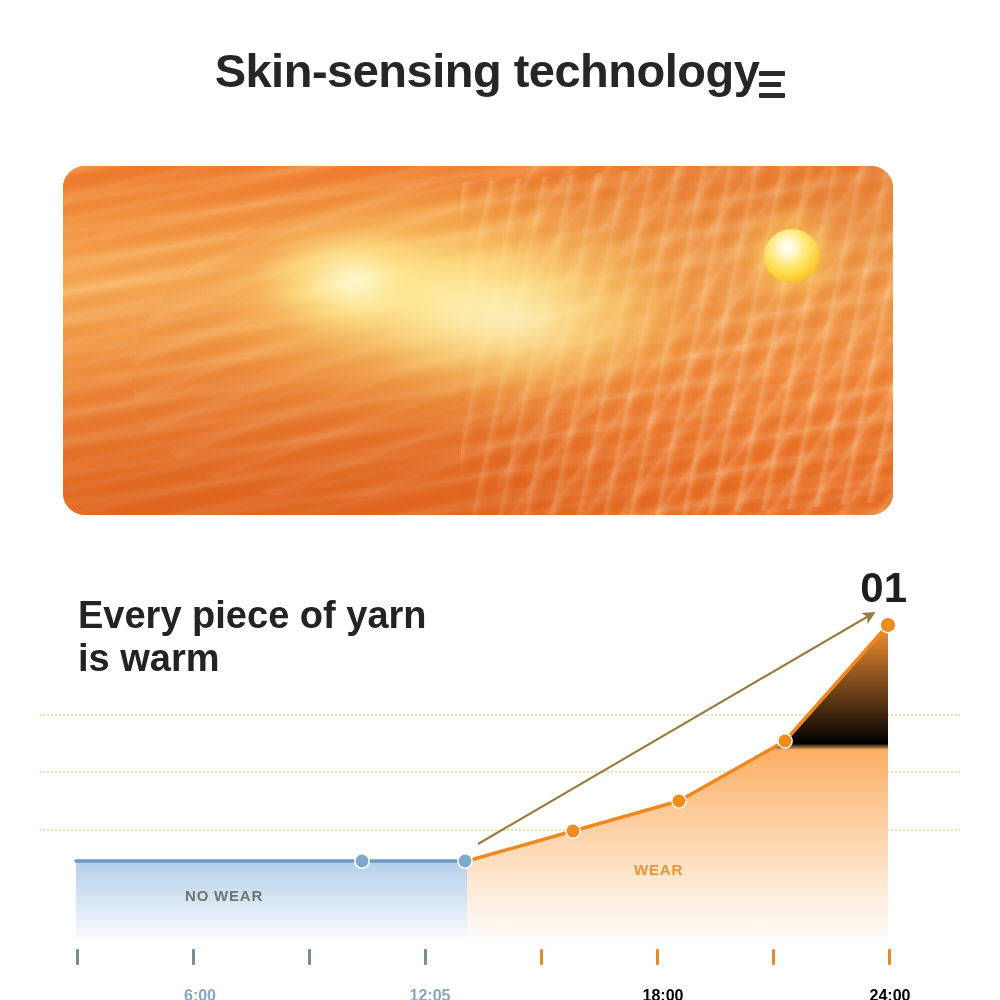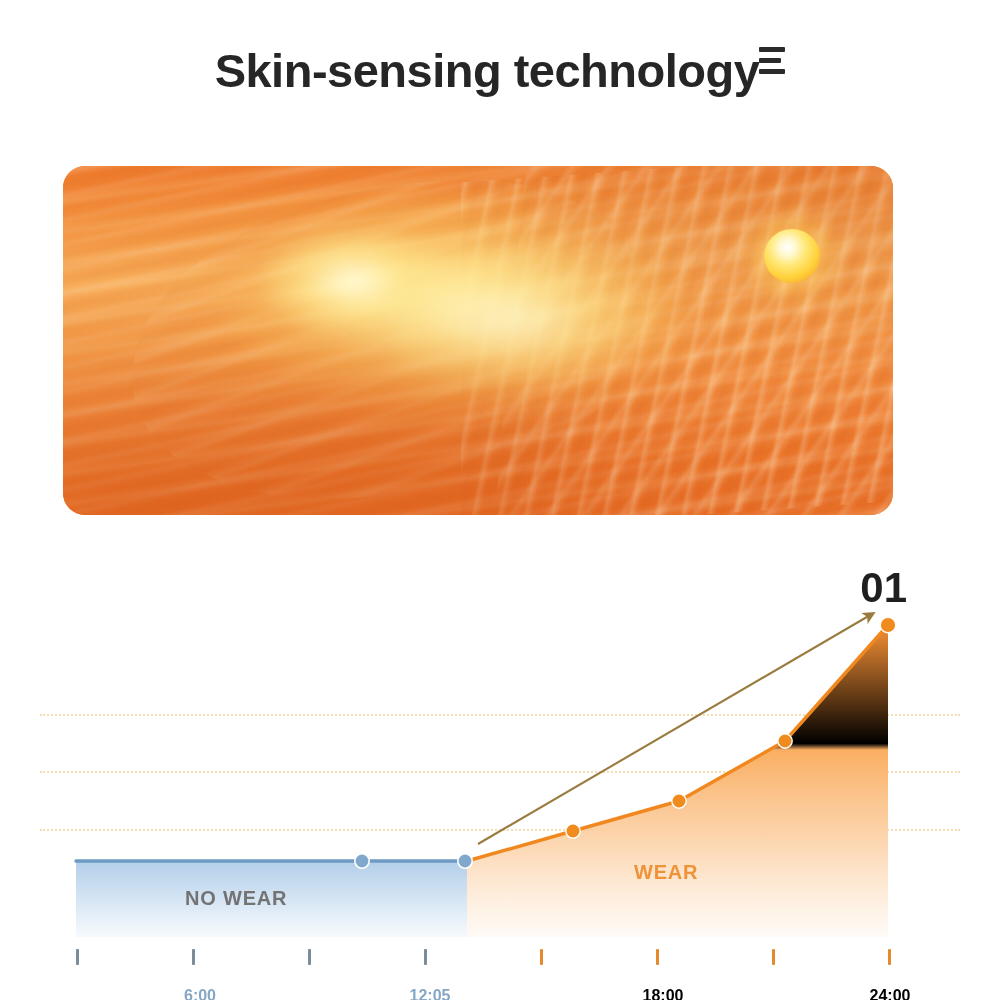--- a/index.html
+++ b/index.html
@@ -10,21 +10,21 @@
     overflow:hidden;
     position:relative;
   }
 
   
   #header {
     position:absolute;
     top:0; left:0; width:1000px; height:140px;
     display:flex; align-items:center; justify-content:center;
   }
-  #title-wrap { display:flex; align-items:flex-start; gap:0; }
+  #title-wrap { display:flex; align-items:flex-end; gap:0; }
   #page-title {
     font-size:47px;
     font-weight:700;
     letter-spacing:-0.5px;
     color:#262626;
     white-space:nowrap;
     font-family:"Liberation Sans", sans-serif;
   }
   #menu-glyph {
     display:flex; flex-direction:column; justify-content:center;
@@ -203,21 +203,21 @@
   .ticklabel {
     position:absolute; top:38px;
     font-size:16px; font-weight:700; transform:translateX(-50%);
     white-space:nowrap;
   }
   .ticklabel.blue   { color:#86a7c4; }
   .ticklabel.orange { color:#000000; }
 
   .band-label {
     position:absolute;
-    font-size:20px; font-weight:700; letter-spacing:.8px;
+    font-size:15px; font-weight:700; letter-spacing:.8px;
   }
   #label-no-wear { left:185px; top:858px; color:#737373; }
   #label-wear    { left:635px; top:832px; color:#ee9338; }
 
   svg { position:absolute; left:0; top:0; }
 </style>
 </head>
 <body>
 
 <div id="header">
@@ -241,20 +241,22 @@
   <div class="hero-layer" id="hero-glow"></div>
   <div class="hero-layer" id="hero-glow-core"></div>
   <div class="hero-layer" id="hero-hot"></div>
   <div class="hero-layer" id="hero-shade"></div>
 </div>
 <div id="hero-sun"></div>
 
 <div id="chart-block">
 
   <div id="chart-number">01</div>
+  <div id="chart-heading">Every piece of yarn
+is warm</div>
 
   <div id="plot">
 
     <div class="gridline" style="top:170px"></div>
     <div class="gridline" style="top:227px"></div>
     <div class="gridline" style="top:285px"></div>
 
     <svg width="1000" height="485" viewBox="0 0 1000 485">
       <defs>
         <linearGradient id="gradBlue" x1="0" y1="0" x2="0" y2="1">

